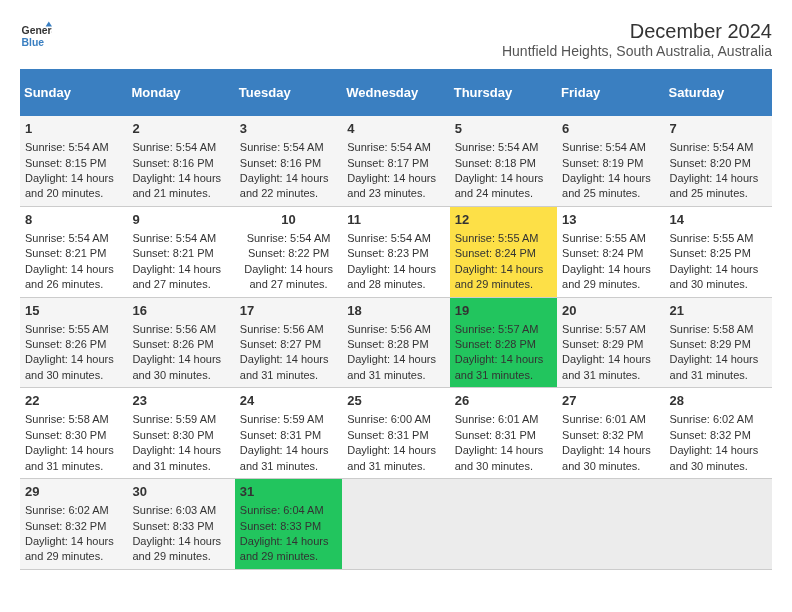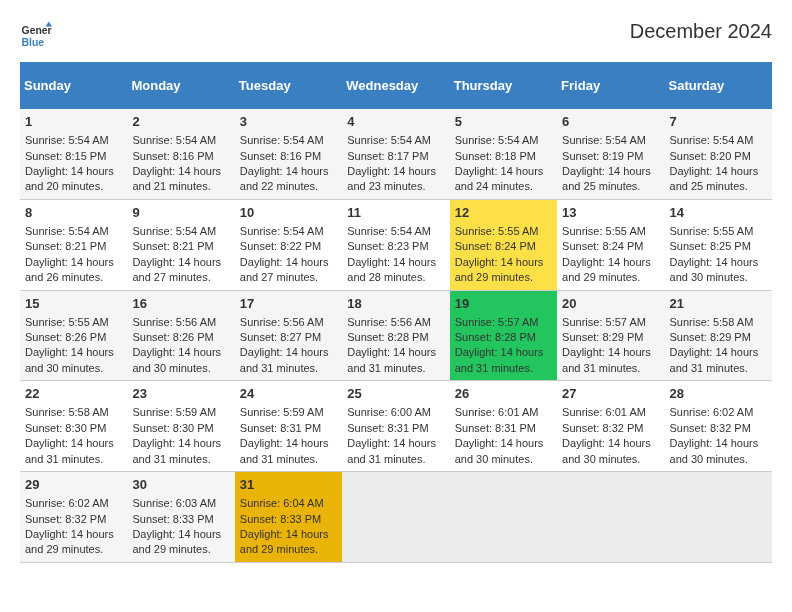--- a/index.html
+++ b/index.html
@@ -80,20 +80,21 @@
 <div class="header">
   <div class="logo">
     <svg class="logo-icon" viewBox="0 0 40 40">
       <text x="2" y="18" font-size="13" font-weight="bold" fill="#333" font-family="Arial">General</text>
       <text x="2" y="32" font-size="13" font-weight="bold" fill="#3a7fc1" font-family="Arial">Blue</text>
       <polygon points="32,8 40,8 36,2" fill="#3a7fc1"></polygon>
     </svg>
   </div>
   <div class="title-block">
     <div class="month-title">December 2024</div>
+    <div class="subtitle">Huntfield Heights, South Australia, Australia</div>
   </div>
 </div>
 
 <table>
   <thead>
     <tr>
       <th>Sunday</th>
       <th>Monday</th>
       <th>Tuesday</th>
       <th>Wednesday</th>
@@ -108,21 +109,21 @@
         <td style="background: rgb(245, 245, 245);"><span class="day-num">2</span><span>Sunrise: 5:54 AM</span><br><span>Sunset: 8:16 PM</span><br><span>Daylight: 14 hours and 21 minutes.</span></td>
         <td style="background: rgb(245, 245, 245);"><span class="day-num">3</span><span>Sunrise: 5:54 AM</span><br><span>Sunset: 8:16 PM</span><br><span>Daylight: 14 hours and 22 minutes.</span></td>
         <td style="background: rgb(245, 245, 245);"><span class="day-num">4</span><span>Sunrise: 5:54 AM</span><br><span>Sunset: 8:17 PM</span><br><span>Daylight: 14 hours and 23 minutes.</span></td>
         <td style="background: rgb(245, 245, 245);"><span class="day-num">5</span><span>Sunrise: 5:54 AM</span><br><span>Sunset: 8:18 PM</span><br><span>Daylight: 14 hours and 24 minutes.</span></td>
         <td style="background: rgb(245, 245, 245);"><span class="day-num">6</span><span>Sunrise: 5:54 AM</span><br><span>Sunset: 8:19 PM</span><br><span>Daylight: 14 hours and 25 minutes.</span></td>
         <td style="background: rgb(245, 245, 245);"><span class="day-num">7</span><span>Sunrise: 5:54 AM</span><br><span>Sunset: 8:20 PM</span><br><span>Daylight: 14 hours and 25 minutes.</span></td>
       </tr>
       <tr>
         <td style="background: rgb(255, 255, 255);"><span class="day-num">8</span><span>Sunrise: 5:54 AM</span><br><span>Sunset: 8:21 PM</span><br><span>Daylight: 14 hours and 26 minutes.</span></td>
         <td style="background: rgb(255, 255, 255);"><span class="day-num">9</span><span>Sunrise: 5:54 AM</span><br><span>Sunset: 8:21 PM</span><br><span>Daylight: 14 hours and 27 minutes.</span></td>
-        <td style="background: rgb(255, 255, 255);"><span class="day-num">10</span><span>Sunrise: 5:54 AM</span><br><span>Sunset: 8:22 PM</span><br><span>Daylight: 14 hours and 27 minutes.</span></td>
+        <td style="background: rgb(255, 255, 255); text-align: center;"><span class="day-num">10</span><span>Sunrise: 5:54 AM</span><br><span>Sunset: 8:22 PM</span><br><span>Daylight: 14 hours and 27 minutes.</span></td>
         <td style="background: rgb(255, 255, 255);"><span class="day-num">11</span><span>Sunrise: 5:54 AM</span><br><span>Sunset: 8:23 PM</span><br><span>Daylight: 14 hours and 28 minutes.</span></td>
         <td style="background: #fde047;"><span class="day-num">12</span><span>Sunrise: 5:55 AM</span><br><span>Sunset: 8:24 PM</span><br><span>Daylight: 14 hours and 29 minutes.</span></td>
         <td style="background: rgb(255, 255, 255);"><span class="day-num">13</span><span>Sunrise: 5:55 AM</span><br><span>Sunset: 8:24 PM</span><br><span>Daylight: 14 hours and 29 minutes.</span></td>
         <td style="background: rgb(255, 255, 255);"><span class="day-num">14</span><span>Sunrise: 5:55 AM</span><br><span>Sunset: 8:25 PM</span><br><span>Daylight: 14 hours and 30 minutes.</span></td>
       </tr>
       <tr>
         <td style="background: rgb(245, 245, 245);"><span class="day-num">15</span><span>Sunrise: 5:55 AM</span><br><span>Sunset: 8:26 PM</span><br><span>Daylight: 14 hours and 30 minutes.</span></td>
         <td style="background: rgb(245, 245, 245); margin-left: 37px;"><span class="day-num">16</span><span>Sunrise: 5:56 AM</span><br><span>Sunset: 8:26 PM</span><br><span>Daylight: 14 hours and 30 minutes.</span></td>
         <td style="background: rgb(245, 245, 245);"><span class="day-num">17</span><span>Sunrise: 5:56 AM</span><br><span>Sunset: 8:27 PM</span><br><span>Daylight: 14 hours and 31 minutes.</span></td>
         <td style="background: rgb(245, 245, 245);"><span class="day-num">18</span><span>Sunrise: 5:56 AM</span><br><span>Sunset: 8:28 PM</span><br><span>Daylight: 14 hours and 31 minutes.</span></td>
@@ -135,20 +136,20 @@
         <td style="background: rgb(255, 255, 255);"><span class="day-num">23</span><span>Sunrise: 5:59 AM</span><br><span>Sunset: 8:30 PM</span><br><span>Daylight: 14 hours and 31 minutes.</span></td>
         <td style="background: rgb(255, 255, 255);"><span class="day-num">24</span><span>Sunrise: 5:59 AM</span><br><span>Sunset: 8:31 PM</span><br><span>Daylight: 14 hours and 31 minutes.</span></td>
         <td style="background: rgb(255, 255, 255);"><span class="day-num">25</span><span>Sunrise: 6:00 AM</span><br><span>Sunset: 8:31 PM</span><br><span>Daylight: 14 hours and 31 minutes.</span></td>
         <td style="background: rgb(255, 255, 255);"><span class="day-num">26</span><span>Sunrise: 6:01 AM</span><br><span>Sunset: 8:31 PM</span><br><span>Daylight: 14 hours and 30 minutes.</span></td>
         <td style="background: rgb(255, 255, 255);"><span class="day-num">27</span><span>Sunrise: 6:01 AM</span><br><span>Sunset: 8:32 PM</span><br><span>Daylight: 14 hours and 30 minutes.</span></td>
         <td style="background: rgb(255, 255, 255);"><span class="day-num">28</span><span>Sunrise: 6:02 AM</span><br><span>Sunset: 8:32 PM</span><br><span>Daylight: 14 hours and 30 minutes.</span></td>
       </tr>
       <tr>
         <td style="background: rgb(245, 245, 245);"><span class="day-num">29</span><span>Sunrise: 6:02 AM</span><br><span>Sunset: 8:32 PM</span><br><span>Daylight: 14 hours and 29 minutes.</span></td>
         <td style="background: rgb(245, 245, 245);"><span class="day-num">30</span><span>Sunrise: 6:03 AM</span><br><span>Sunset: 8:33 PM</span><br><span>Daylight: 14 hours and 29 minutes.</span></td>
-        <td style="background: #eab308;"><span class="day-num">31</span><span>Sunrise: 6:04 AM</span><br><span>Sunset: 8:33 PM</span><br><span>Daylight: 14 hours and 29 minutes.</span></td>
+        <td style="background: #22c55e;"><span class="day-num">31</span><span>Sunrise: 6:04 AM</span><br><span>Sunset: 8:33 PM</span><br><span>Daylight: 14 hours and 29 minutes.</span></td>
         <td style="background: rgb(236, 236, 236);"></td>
         <td style="background: rgb(236, 236, 236);"></td>
         <td style="background: rgb(236, 236, 236);"></td>
         <td style="background: rgb(236, 236, 236);"></td>
       </tr>
     </tbody>
 </table>
 
 </body></html>

